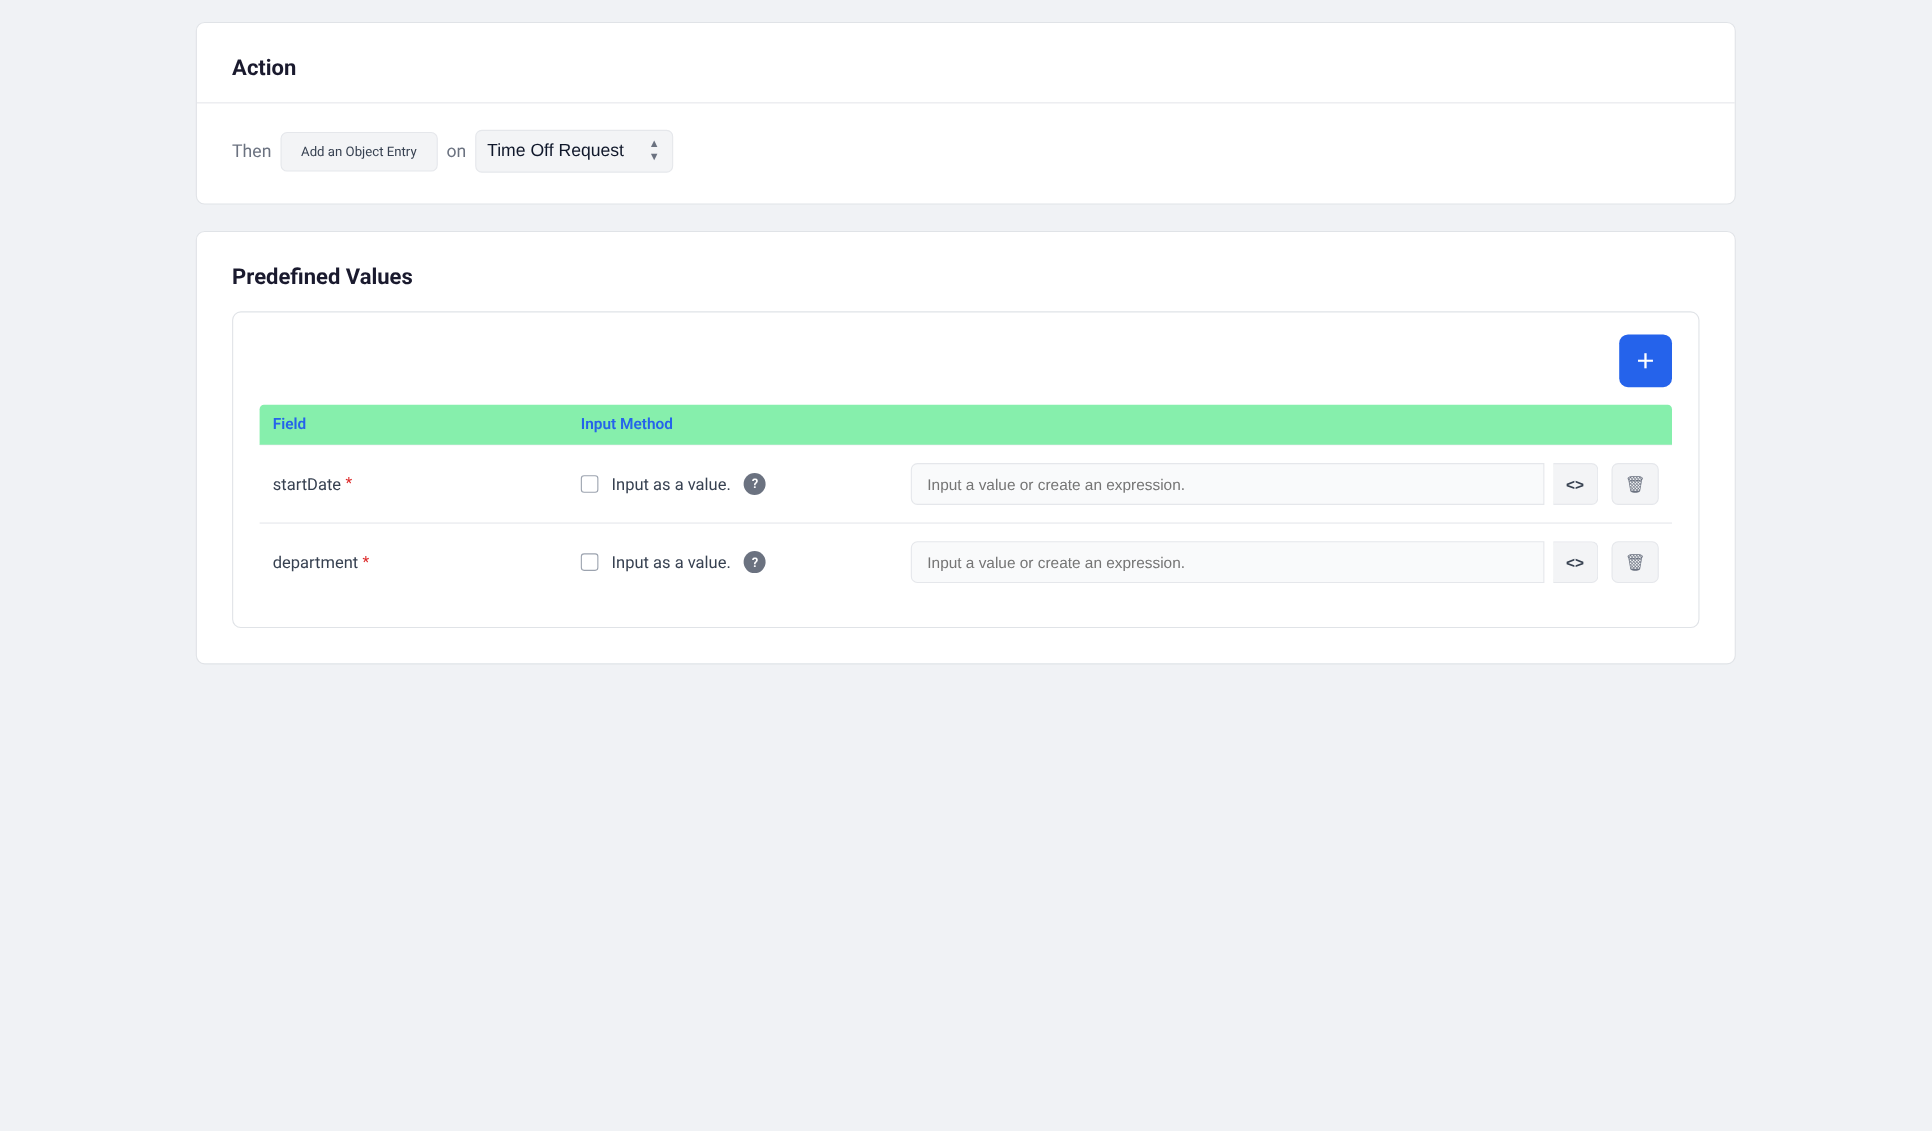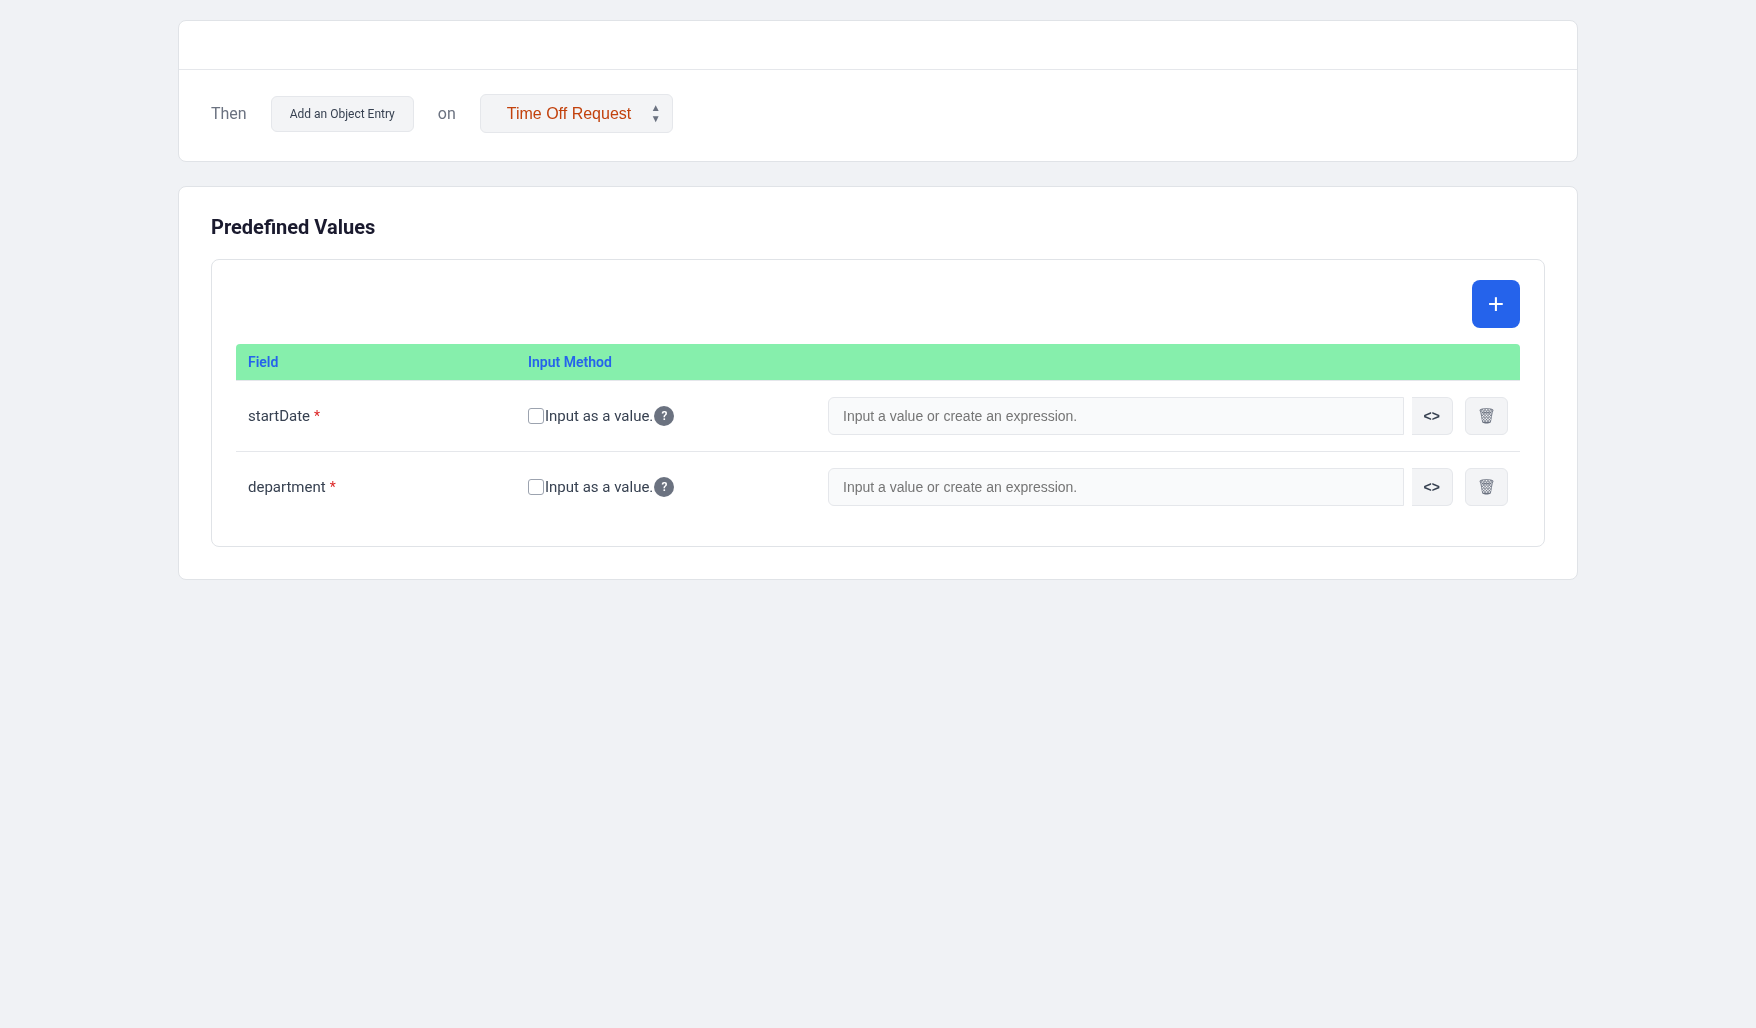--- a/index.html
+++ b/index.html
@@ -32,21 +32,21 @@
     .card-title {
       font-size: 20px;
       font-weight: 700;
       color: #1a1a2e;
       margin-bottom: 0;
     }
 
     .action-row {
       display: flex;
       align-items: center;
-      gap: 24px;
+      gap: 8px;
       flex-wrap: wrap;
     }
 
     .action-label {
       font-size: 16px;
       color: #6b7280;
       font-weight: 400;
     }
 
     .on-label {
@@ -57,23 +57,23 @@
     .time-off-select-wrapper {
       position: relative;
       display: inline-flex;
       align-items: center;
     }
 
     .time-off-select {
       background: #f3f4f6;
       border: 1px solid #e5e7eb;
       border-radius: 6px;
-      padding: 10px 40px 10px 26px;
+      padding: 10px 40px 10px 10px;
       font-size: 16px;
-      color: #c2410c;
+      color: #0f172a;
       cursor: pointer;
       appearance: none;
       -webkit-appearance: none;
       outline: none;
       min-width: 180px;
     }
 
     .select-arrows {
       position: absolute;
       right: 12px;
@@ -169,21 +169,21 @@
     }
 
     .required-star {
       color: #dc2626;
       font-size: 14px;
     }
 
     .input-method-cell {
       display: flex;
       align-items: center;
-      gap: 1px;
+      gap: 12px;
     }
 
     .checkbox {
       width: 16px;
       height: 16px;
       border: 1px solid #9ca3af;
       border-radius: 3px;
       background: #fff;
       cursor: pointer;
       flex-shrink: 0;
@@ -256,20 +256,21 @@
     .trash-icon {
       font-size: 15px;
     }
   </style>
 </head>
 <body>
 
 <div class="page-container">
 
   <div class="card">
+    <h2 class="card-title">Action</h2>
     <div style="height: 20px;"></div>
     <div style="border-top: 1px solid #e5e7eb; margin: 0 -32px; margin-bottom: 24px;"></div>
     <div class="action-row">
       <span class="action-label">Then</span>
       <div>
         <div style="background:#f3f4f6; border:1px solid #e5e7eb; border-radius:6px; padding:10px 18px; font-size:12px; color:#374151;">
           <span>Add an Object Entry</span>
         </div>
       </div>
       <span class="on-label">on</span>

